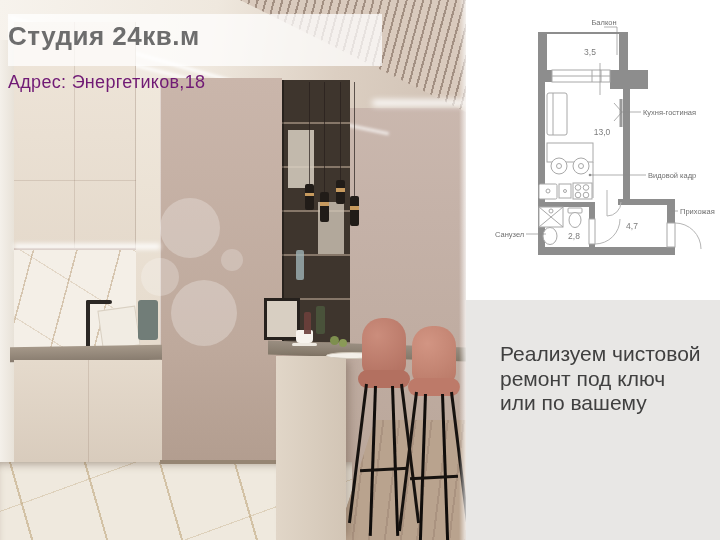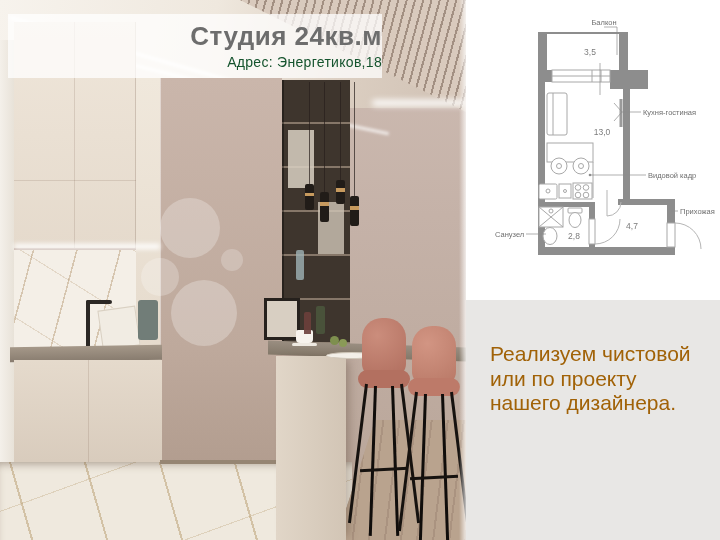--- a/index.html
+++ b/index.html
@@ -105,32 +105,32 @@
     transform:rotate(-2deg);transform-origin:top;}
   .stool .cross{left:2px;top:150px;width:48px;height:3px;background:#16120f;transform:rotate(-3deg);}
   .stool1{left:358px;top:318px;}
   .stool2{left:408px;top:326px;}
   .stool2 .back{background:radial-gradient(circle at 35% 30%,#d29583,#b87866);}
   .stool2 .seat{background:#bd7a69;}
   .photo-edge{left:459px;top:0;width:7px;height:540px;
     background:linear-gradient(90deg,rgba(255,255,255,0),rgba(255,255,255,.75));}
 
   
-  .title-box{left:8px;top:14px;width:374px;height:64px;background:rgba(255,255,255,.74);
-    z-index:40;text-align:right;}
+  .title-box{left:8px;top:14px;width:374px;height:52px;background:rgba(255,255,255,.74);
+    z-index:40;text-align:left;}
   .title-box .title{position:relative;margin-top:7px;font-size:26px;font-weight:bold;
     color:#6d6d6d;letter-spacing:.5px;}
-  .title-box .addr{position:relative;margin-top:2px;font-size:14px;color:#14532d;letter-spacing:.3px;}
+  .title-box .addr{position:relative;margin-top:20px;font-size:18px;color:#701a75;letter-spacing:.3px;}
 
   
   .panel-top{left:466px;top:0;width:305px;height:300px;background:#ffffff;}
   .panel-bottom{left:466px;top:300px;width:254px;height:240px;background:#e8e7e5;}
   .plan-svg{left:4px;top:5px;width:250px;height:255px;}
   .sample{right:16px;top:266px;font-size:27px;color:#4e4e4e;letter-spacing:.5px;}
-  .promo{left:24px;top:42px;font-size:21px;line-height:24.5px;color:#a16207;}
+  .promo{left:34px;top:42px;font-size:21px;line-height:24.5px;color:#404040;}
   .promo div{position:relative;}
   .brand{right:18px;bottom:14px;font-size:24px;font-weight:bold;color:#9c9c9c;letter-spacing:.5px;}
 
   
   .watermark{left:0;top:185px;width:720px;height:180px;z-index:30;pointer-events:none;}
   .wm-word{left:330px;top:0px;font-size:148px;font-weight:bold;letter-spacing:-4px;
     color:rgba(240,236,233,.4);line-height:1;}
   .wm-c1{left:160px;top:13px;width:60px;height:60px;border-radius:50%;background:rgba(255,255,255,.26);}
   .wm-c2{left:141px;top:73px;width:38px;height:38px;border-radius:50%;background:rgba(255,255,255,.24);}
   .wm-c3{left:171px;top:95px;width:66px;height:66px;border-radius:50%;background:rgba(255,255,255,.27);}
@@ -298,22 +298,22 @@
       <text class="plan-label" x="25" y="232">Санузел</text>
       <text class="plan-num" x="104" y="234" text-anchor="middle">2,8</text>
       <text class="plan-label" x="210" y="209">Прихожая</text>
       <text class="plan-num" x="162" y="224" text-anchor="middle">4,7</text>
     </svg>
   </div>
 
   <div class="panel-bottom">
     <div class="promo">
       <div>Реализуем чистовой</div>
-      <div>или по проекту</div>
-      <div>нашего дизайнера.</div>
+      <div>ремонт под ключ</div>
+      <div>или по вашему</div>
     </div>
   </div>
 
   <div class="watermark">
     <div class="wm-c1"></div>
     <div class="wm-c2"></div>
     <div class="wm-c3"></div>
     <div class="wm-c4"></div>
   </div>
 

